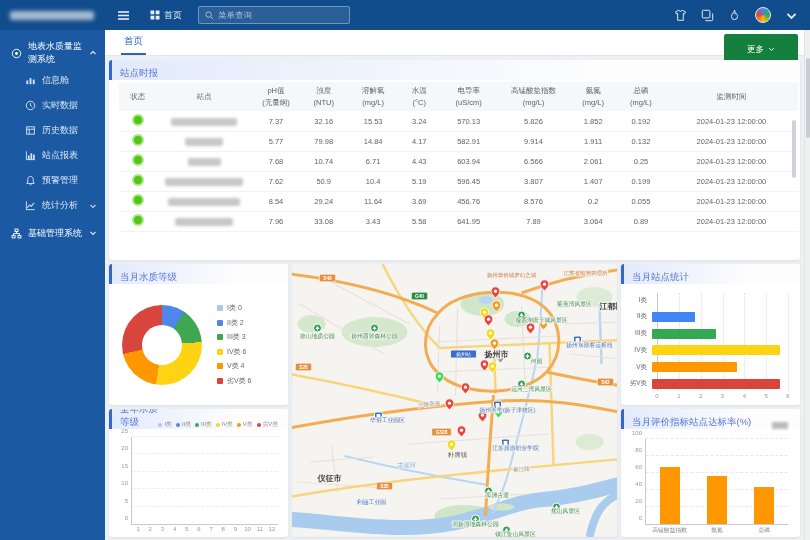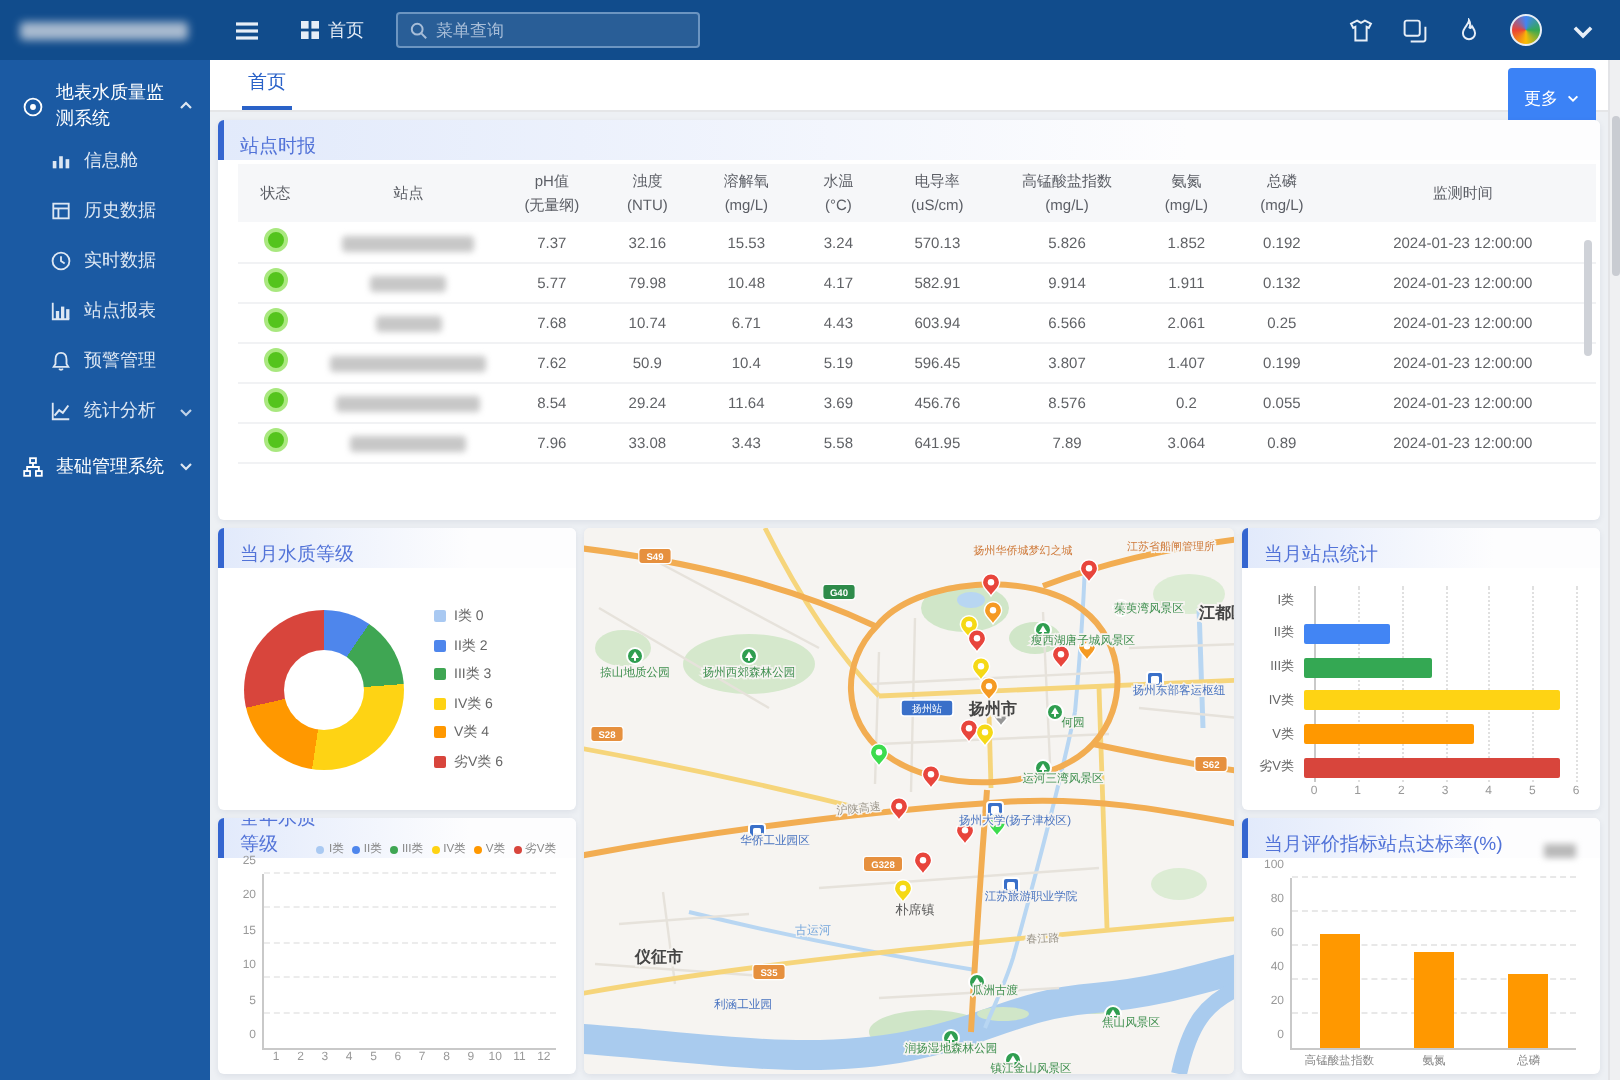--- a/index.html
+++ b/index.html
@@ -25,21 +25,21 @@
 .tb-home svg{width:10px;height:10px}
 .search{display:flex;align-items:center;gap:4px;width:152px;height:18px;margin-left:16px;padding:0 6px;background:rgba(255,255,255,.10);border:1px solid rgba(165,195,228,.55);border-radius:2px}
 .search svg{width:9px;height:9px;flex:0 0 9px}
 .search input{flex:1;min-width:0;background:transparent;border:none;outline:none;color:#cfdbec;font-size:8.5px;font-family:inherit}
 .search input::placeholder{color:#a7bdd8}
 .tb-right{margin-left:auto;display:flex;align-items:center;gap:14px}
 .avatar{width:16px;height:16px;border-radius:50%;border:1.5px solid #e8eef6;background:conic-gradient(#4285f4,#34a853,#fbbc05,#ea4335,#4285f4)}
 
 .tabbar{position:relative;height:26px;background:#fff;border-bottom:1px solid #e5e6e8;display:flex;align-items:flex-end;padding-left:16px;flex:0 0 26px}
 .tab{font-size:9.5px;color:#2a62c8;padding:0 3px 5px;border-bottom:2px solid #2a62c8;cursor:pointer}
-.more-btn{position:absolute;right:12px;top:4px;height:31px;display:flex;align-items:center;gap:4px;background:#3b82f6;color:#fff;border:none;border-radius:2px;font-size:8.5px;padding:0 8px;cursor:pointer;font-family:inherit}
+.more-btn{position:absolute;right:12px;top:4px;height:31px;display:flex;align-items:center;gap:4px;background:#15803d;color:#fff;border:none;border-radius:2px;font-size:8.5px;padding:0 23px;cursor:pointer;font-family:inherit}
 .more-btn svg{width:7px;height:7px}
 
 .content{flex:1;padding:4px 10px 5px 4px;position:relative;min-height:0}
 .card{background:#fff;border-radius:3px;box-shadow:0 1px 3px rgba(20,40,80,.08);overflow:hidden}
 .card-head{height:20px;display:flex;align-items:flex-end;background:linear-gradient(90deg,#e2eafb 0%,#fdfdfe 70%);border-left:3px solid #3566d0;color:#5273d8;font-size:9.5px;padding:0 8px;flex:0 0 20px}
 .blur-tag{width:16px;height:7px;background:#b9b9b9;border-radius:1px;filter:blur(1.5px);margin-left:auto;margin-right:4px}
 
 .table-card{height:200px;margin-bottom:4px;display:flex;flex-direction:column}
 .table-wrap{position:relative;flex:1;padding:2px 2px 0 10px}
 table{width:100%;border-collapse:collapse;table-layout:fixed}
@@ -135,35 +135,35 @@
                 <rect x="5" y="3.4" width="2" height="6.6"></rect>
                 <rect x="8.5" y="5" width="2" height="5"></rect>
               </g>
             </svg>
           </span>
           <span>信息舱</span>
         </div>
         <div class="sb-item">
           <span class="sb-ic">
             <svg viewBox="0 0 12 12">
+              <circle cx="6" cy="6" r="4.6" fill="none" stroke="currentColor" stroke-width="1"></circle>
+              <path d="M6 3.4 L6 6 L8 7.4" fill="none" stroke="currentColor" stroke-width="1"></path>
+            </svg>
+          </span>
+          <span>实时数据</span>
+        </div>
+        <div class="sb-item">
+          <span class="sb-ic">
+            <svg viewBox="0 0 12 12">
               <rect x="1.8" y="2" width="8.4" height="8" fill="none" stroke="currentColor" stroke-width="1"></rect>
               <line x1="1.8" y1="4.6" x2="10.2" y2="4.6" stroke="currentColor" stroke-width="1"></line>
               <line x1="4.6" y1="4.6" x2="4.6" y2="10" stroke="currentColor" stroke-width="1"></line>
             </svg>
           </span>
           <span>历史数据</span>
-        </div>
-        <div class="sb-item">
-          <span class="sb-ic">
-            <svg viewBox="0 0 12 12">
-              <circle cx="6" cy="6" r="4.6" fill="none" stroke="currentColor" stroke-width="1"></circle>
-              <path d="M6 3.4 L6 6 L8 7.4" fill="none" stroke="currentColor" stroke-width="1"></path>
-            </svg>
-          </span>
-          <span>实时数据</span>
         </div>
         <div class="sb-item">
           <span class="sb-ic">
             <svg viewBox="0 0 12 12">
               <path d="M1.5 1.5 L1.5 10.5 L10.5 10.5" fill="none" stroke="currentColor" stroke-width="1"></path>
               <g fill="currentColor">
                 <rect x="3.2" y="6" width="1.8" height="4.5"></rect>
                 <rect x="6" y="3.6" width="1.8" height="6.9"></rect>
                 <rect x="8.8" y="5" width="1.8" height="5.5"></rect>
               </g>
@@ -357,21 +357,21 @@
                   <td>5.826</td>
                   <td>1.852</td>
                   <td>0.192</td>
                   <td>2024-01-23 12:00:00</td>
                 </tr>
                 <tr>
                   <td><span class="dot"></span></td>
                   <td><span class="redact" style="width:38px"></span></td>
                   <td>5.77</td>
                   <td>79.98</td>
-                  <td>10.48</td>
+                  <td>14.84</td>
                   <td>4.17</td>
                   <td>582.91</td>
                   <td>9.914</td>
                   <td>1.911</td>
                   <td>0.132</td>
                   <td>2024-01-23 12:00:00</td>
                 </tr>
                 <tr>
                   <td><span class="dot"></span></td>
                   <td><span class="redact" style="width:33px"></span></td>

